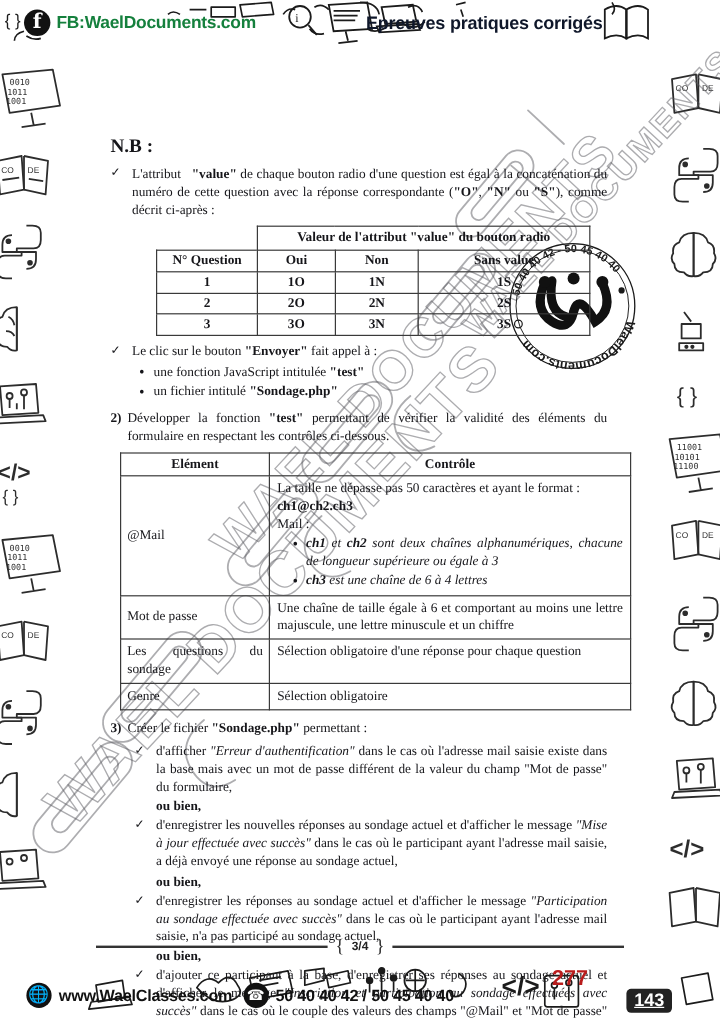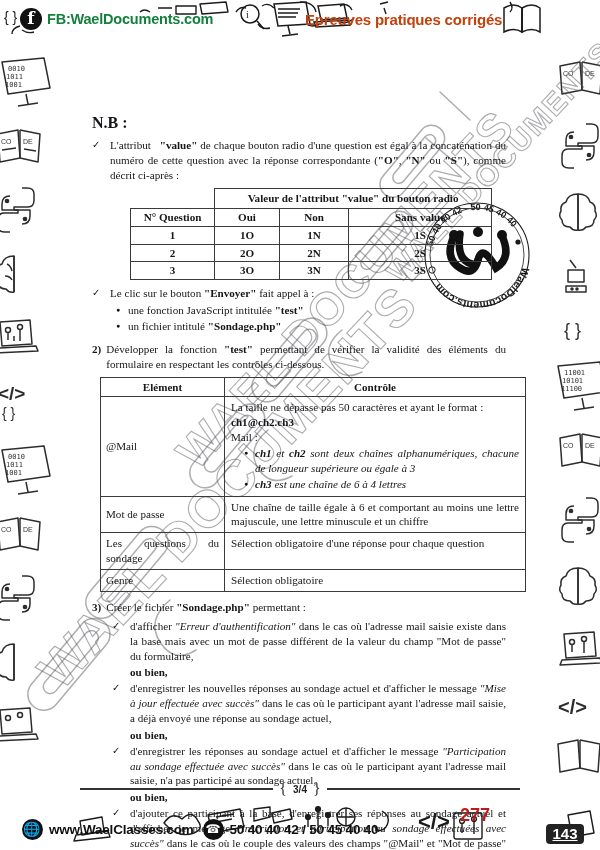--- a/index.html
+++ b/index.html
@@ -48,21 +48,21 @@
     font-size: 17px; line-height: 21px; text-align: center;
   }
   .fb-text {
     font-family: "Liberation Sans", sans-serif;
     font-weight: bold; font-size: 14.5px; color: #15803d;
     letter-spacing: -.2px;
   }
   .header-title {
     position: absolute; left: 305px; top: 11px;
     font-family: "Liberation Sans", sans-serif;
-    font-weight: bold; font-size: 15px; color: #c2410c;
+    font-weight: bold; font-size: 15px; color: #0f172a;
     letter-spacing: -.2px; white-space: nowrap;
   }
 
   
   .content {
     position: absolute;
     left: 92px; top: 112px;
     width: 414px;
     font-size: 11.1px;
     line-height: 1.34;
@@ -197,21 +197,20 @@
   }
   .book-num {
     position: absolute; left: 522px; top: 824px;
     min-width: 38px;
     background: #222; color: #fff;
     border-radius: 4px;
     font-family: "Liberation Sans", sans-serif;
     font-weight: bold; font-size: 15px;
     text-align: center; padding: 1px 5px 2px;
     text-decoration: underline;
-    margin-left: 24px;
   }
 </style>
 </head>
 <body>
 
 <div id="page">
 
   <div class="doodle-col left">
     <svg width="86" height="850" viewBox="0 0 86 850">
       <g stroke="#1b1b1b" stroke-width="1.5" fill="none" stroke-linejoin="round">

